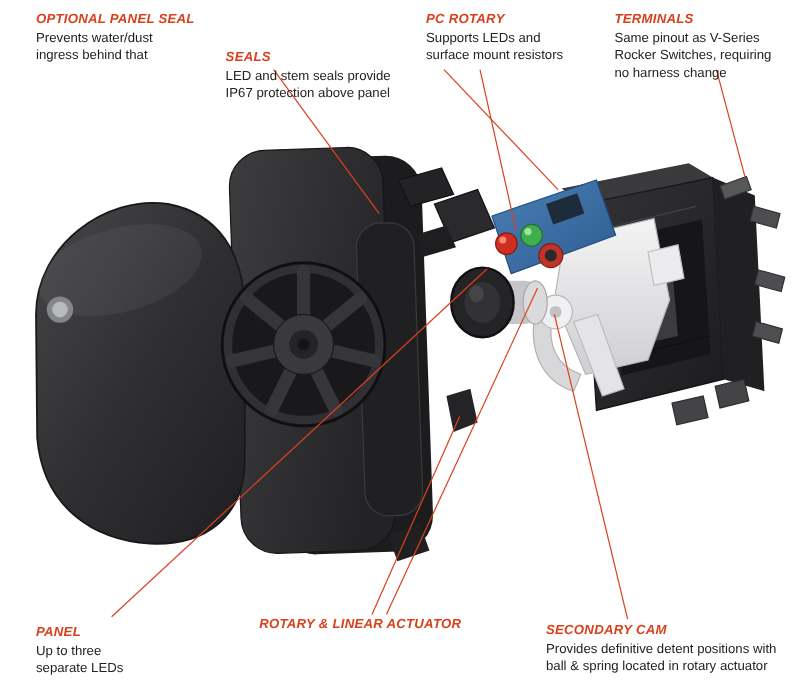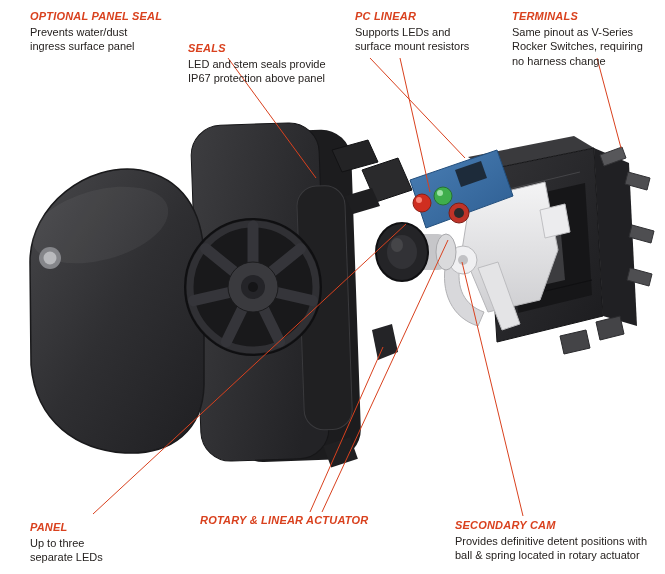--- a/index.html
+++ b/index.html
@@ -162,49 +162,49 @@
       <line class="leader" x1="93" y1="514" x2="406" y2="224"></line>
       <line class="leader" x1="310" y1="512" x2="383" y2="347"></line>
       <line class="leader" x1="322" y1="512" x2="448" y2="240"></line>
       <line class="leader" x1="523" y1="516" x2="462" y2="262"></line>
     </g>
   </svg>
 
   <div class="callout" style="left:30px; top:10px; width:150px;">
     <div class="callout-title">OPTIONAL PANEL SEAL</div>
     <div class="callout-body">Prevents water/dust
-ingress surface panel</div>
+ingress behind that</div>
   </div>
 
   <div class="callout" style="left:188px; top:10px; width:165px;margin-top:32px;">
     <div class="callout-title">SEALS</div>
     <div class="callout-body">LED and stem seals provide
 IP67 protection above panel</div>
   </div>
 
   <div class="callout" style="left:355px; top:10px; width:145px;">
-    <div class="callout-title">PC LINEAR</div>
+    <div class="callout-title">PC ROTARY</div>
     <div class="callout-body">Supports LEDs and
 surface mount resistors</div>
   </div>
 
   <div class="callout" style="left:502px; top:10px; width:160px;margin-left:10px;">
     <div class="callout-title">TERMINALS</div>
     <div class="callout-body">Same pinout as V-Series
 Rocker Switches, requiring
 no harness change</div>
   </div>
 
   <div class="callout" style="left:30px; top:521px; width:120px;">
     <div class="callout-title">PANEL</div>
     <div class="callout-body">Up to three
 separate LEDs</div>
   </div>
 
-  <div class="callout" style="left:200px; top:514px; width:215px;">
+  <div class="callout" style="left:216px; top:514px; width:215px;">
     <div class="callout-title">ROTARY &amp; LINEAR ACTUATOR</div>
   </div>
 
   <div class="callout" style="left:455px; top:519px; width:230px;">
     <div class="callout-title">SECONDARY CAM</div>
     <div class="callout-body">Provides definitive detent positions with
 ball &amp; spring located in rotary actuator</div>
   </div>
 
 </div>

